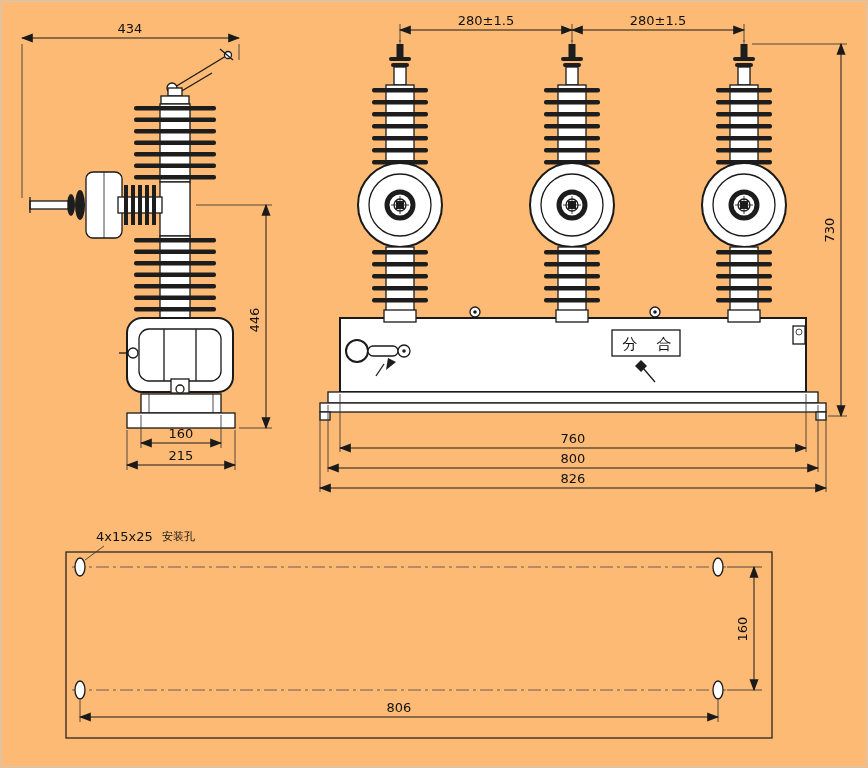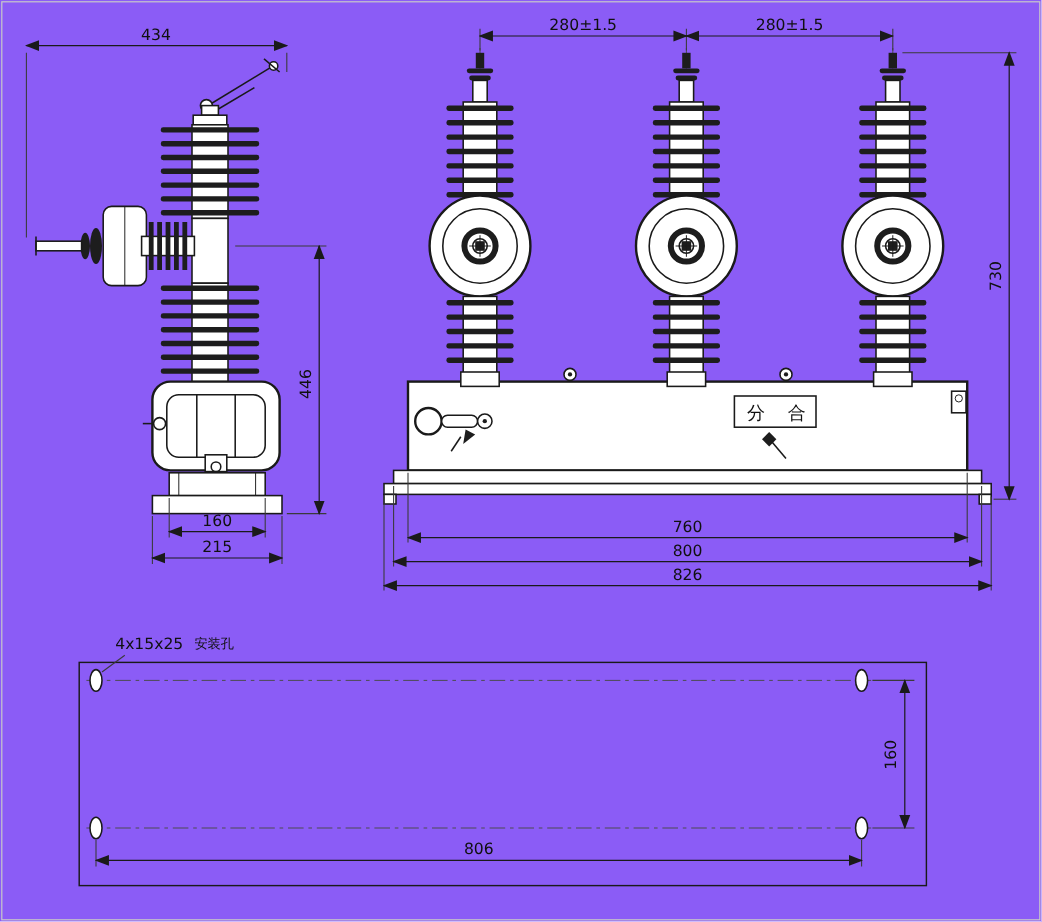--- a/index.html
+++ b/index.html
@@ -1,16 +1,16 @@
 <!DOCTYPE html>
 <html><head>
 <meta charset="utf-8">
 <style>
   html,body{margin:0;padding:0;background:#ffffff}
-  .canvas{width:868px;height:768px;background:#8b5cf6;position:relative;overflow:hidden}
+  .canvas{width:868px;height:768px;background:#fdba74;position:relative;overflow:hidden}
   svg{display:block}
   .w{fill:#ffffff;stroke:#1a1a1a;stroke-width:1.3}
   .w15{fill:#ffffff;stroke:#1a1a1a;stroke-width:2}
   .dark{fill:#1d1d1d;stroke:none}
   .ring{fill:none;stroke:#1d1d1d;stroke-width:5}
   .ln{stroke:#1a1a1a;stroke-width:1.3;fill:none}
   .thin{stroke:#1a1a1a;stroke-width:0.8;fill:none}
   .ext{stroke:#3a3a3a;stroke-width:0.9;fill:none}
   .dim{stroke:#1a1a1a;stroke-width:1;fill:none;marker-start:url(#arw);marker-end:url(#arw)}
   .cl{stroke:#4a4a4a;stroke-width:0.8;fill:none;stroke-dasharray:13 4 3 4}

